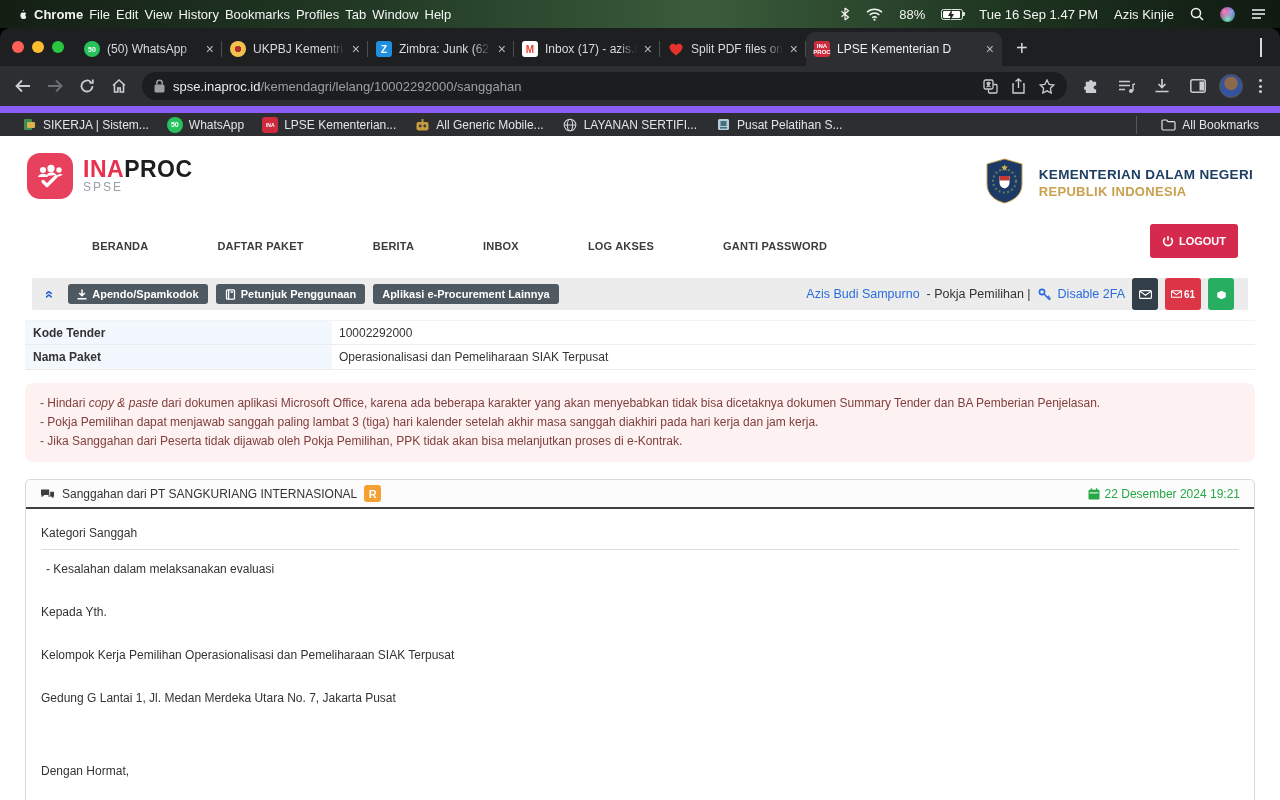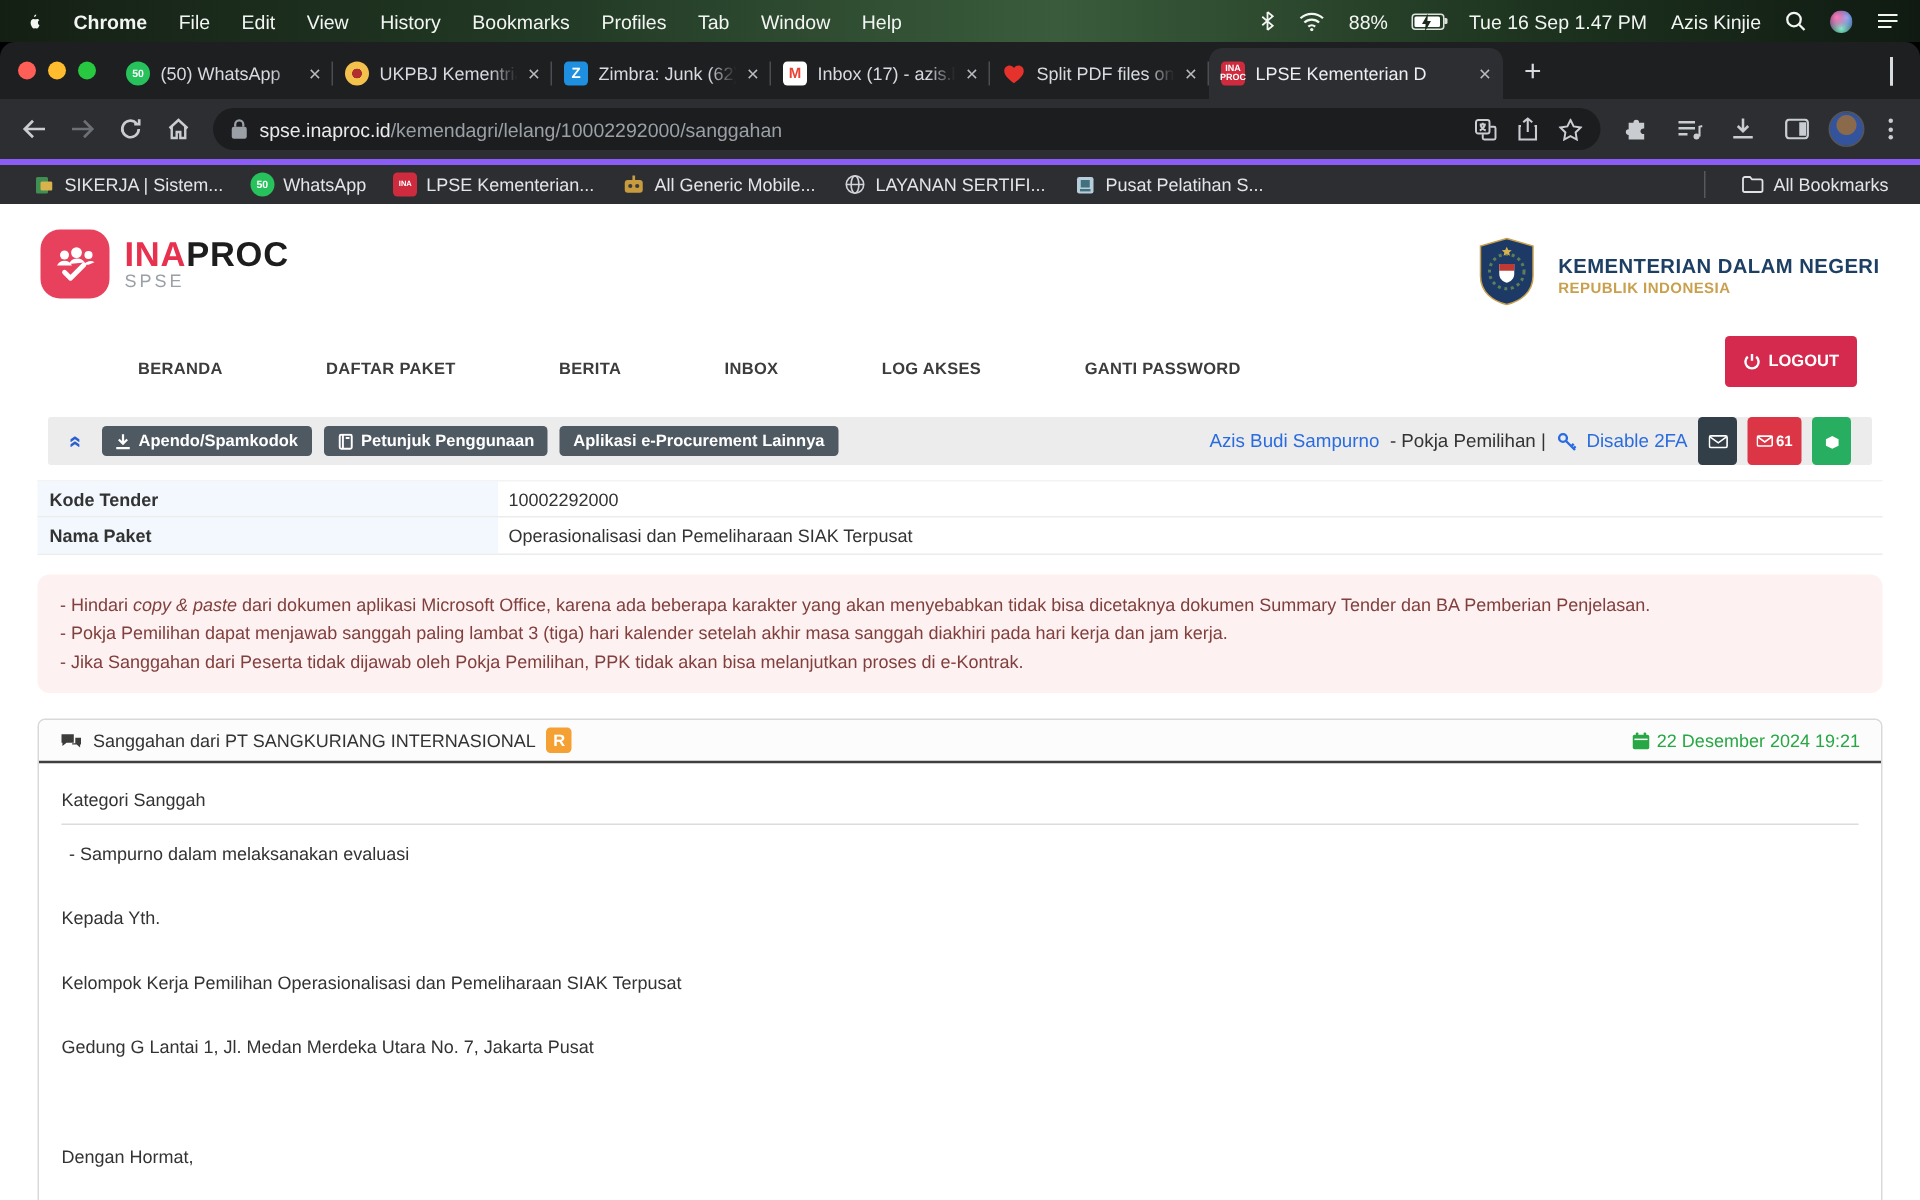--- a/index.html
+++ b/index.html
@@ -3,21 +3,21 @@
 <meta charset="utf-8">
 <style>
   * { box-sizing: border-box; margin: 0; padding: 0; }
   html,body { width:1280px; height:800px; overflow:hidden; background:#000;
     font-family:"Liberation Sans", sans-serif; }
 
   
   .menubar { position:absolute; top:0; left:0; width:1280px; height:28px;
     background:linear-gradient(90deg,#141f14 0%,#233b26 30%,#3a5c3c 55%,#1d331f 80%,#101a12 100%);
     display:flex; align-items:center; color:#f3f5f3; font-size:13px; padding:0 14px; }
-  .mb-left { display:flex; align-items:center; gap:21px; }
+  .mb-left { display:flex; align-items:center; gap:6px; }
   .mb-item { cursor:default; }
   .mb-item.bold { font-weight:bold; }
   .mb-right { margin-left:auto; display:flex; align-items:center; gap:16px; }
   .batt { width:22px; height:11px; border:1px solid rgba(255,255,255,.85); border-radius:2.5px; position:relative; }
   .batt::after { content:""; position:absolute; right:-3px; top:2.5px; width:2px; height:4px; background:rgba(255,255,255,.85); border-radius:0 1px 1px 0; }
   .batt .fill { position:absolute; left:1px; top:1px; bottom:1px; width:17px; background:#fff; border-radius:1px; }
   .batt svg { position:absolute; left:5px; top:-1px; }
 
   
   .window { position:absolute; top:28px; left:0; width:1280px; height:772px;
@@ -51,38 +51,38 @@
   .urlpill { flex:1; height:28px; background:#1c1d1f; border-radius:14px; margin:0 6px; display:flex; align-items:center; padding:0 12px; gap:8px; min-width:0; }
   .url { font-size:13px; white-space:nowrap; overflow:hidden; }
   .url .dom { color:#e8eaed; } .url .path { color:#9aa0a6; }
   .pill-right { margin-left:auto; display:flex; gap:14px; align-items:center; color:#c9cdd2; }
   .tb-right { display:flex; align-items:center; gap:6px; }
   .avatar { width:24px; height:24px; border-radius:50%;
     background:radial-gradient(circle at 50% 38%, #8a6a4a 0 36%, #33539c 40% 100%); border:1px solid #555; }
   .kebab { display:flex; flex-direction:column; gap:2.5px; padding:6px 10px; cursor:pointer; }
   .kebab i { width:3px; height:3px; border-radius:50%; background:#c9cdd2; }
 
-  .bookmarksbar { height:30px; background:#2d2e31; display:flex; align-items:center; padding:0 12px; font-size:12px; color:#e2e5e9; border-top:4px solid #8b5cf6; }
+  .bookmarksbar { height:30px; background:#2d2e31; display:flex; align-items:center; padding:0 12px; font-size:12px; color:#e2e5e9; border-top:7px solid #8b5cf6; }
   .bm { display:flex; align-items:center; gap:6px; padding:3px 9px; border-radius:6px; cursor:pointer; white-space:nowrap; }
   .bm-ic { width:16px; height:16px; flex:none; display:flex; align-items:center; justify-content:center; font-size:7px; font-weight:bold; color:#fff; }
   .bm-right { margin-left:auto; display:flex; align-items:center; gap:8px; }
   .bm-sep { width:1px; height:18px; background:#55585d; margin-right:6px; }
 
   
   .page { position:absolute; top:108px; left:0; width:1280px; height:664px; background:#fff; overflow:hidden; }
 
   .site-header { height:86px; position:relative; }
   .brand { position:absolute; left:27px; top:17px; display:flex; gap:10px; align-items:center; }
   .brand-mark { width:46px; height:46px; border-radius:13px; background:#e8415e; display:flex; align-items:center; justify-content:center; }
   .brand-name { font-size:23px; font-weight:bold; letter-spacing:.5px; line-height:22px; }
   .brand-name .ina { color:#e8304f; } .brand-name .proc { color:#1d1d1d; }
   .brand-sub { font-size:12px; color:#9aa0a6; letter-spacing:2px; }
   .ministry { position:absolute; right:27px; top:22px; display:flex; gap:14px; align-items:center; }
   .min-text .l1 { font-size:13.5px; font-weight:bold; color:#1d3f63; letter-spacing:.3px; }
-  .min-text .l2 { font-size:10px; font-weight:bold; color:#c9a04e; letter-spacing:.3px; margin-top:2px; }
+  .min-text .l2 { font-size:13px; font-weight:bold; color:#c9a04e; letter-spacing:.3px; margin-top:2px; }
 
   .mainnav { height:48px; display:flex; align-items:center; padding-left:57px; gap:34px; position:relative; }
   .nav-item { font-size:11px; font-weight:600; color:#3c3c3c; letter-spacing:.2px; cursor:pointer;margin-left:35px; }
   .logout { position:absolute; right:42px; top:2px; width:88px; height:34px; background:#d5294d; border:none; border-radius:3px;
     color:#fff; font-weight:bold; font-size:11px; display:flex; align-items:center; justify-content:center; gap:5px; cursor:pointer;
     font-family:"Liberation Sans",sans-serif; }
 
   .graybar { margin:8px 32px 0; height:32px; background:#ececec; display:flex; align-items:center; padding:0 14px; gap:8px; border-radius:2px; }
   .collapse-ch { color:#2a5fd0; font-size:15px; font-weight:bold; transform:rotate(90deg); cursor:pointer; margin-right:6px; }
   .gb-btn { background:#4f5962; color:#fff; border:none; border-radius:3px; font-size:11px; font-weight:bold;
@@ -493,21 +493,21 @@
               <rect x="0.5" y="1.8" width="11" height="9.7" rx="1.2" fill="#28a745"></rect>
               <rect x="2.6" y="0.3" width="1.6" height="2.8" rx="0.6" fill="#28a745"></rect>
               <rect x="7.8" y="0.3" width="1.6" height="2.8" rx="0.6" fill="#28a745"></rect>
               <rect x="1.6" y="4.4" width="8.8" height="1" fill="#fff"></rect>
             </svg>
           <span>22 Desember 2024 19:21</span>
         </span>
       </div>
       <div class="panel-b">
         <div class="cat-label">Kategori Sanggah</div>
-        <div class="cat-item">-  Sampurno dalam melaksanakan evaluasi</div>
+        <div class="cat-item">-  Kesalahan dalam melaksanakan evaluasi</div>
         <p>Kepada Yth.</p>
         <p>Kelompok Kerja Pemilihan Operasionalisasi dan Pemeliharaan SIAK Terpusat</p>
         <p>Gedung G Lantai 1, Jl. Medan Merdeka Utara No. 7, Jakarta Pusat</p>
         <p class="gap">Dengan Hormat,</p>
 
       </div>
     </div>
 
   </div>
 </div>

